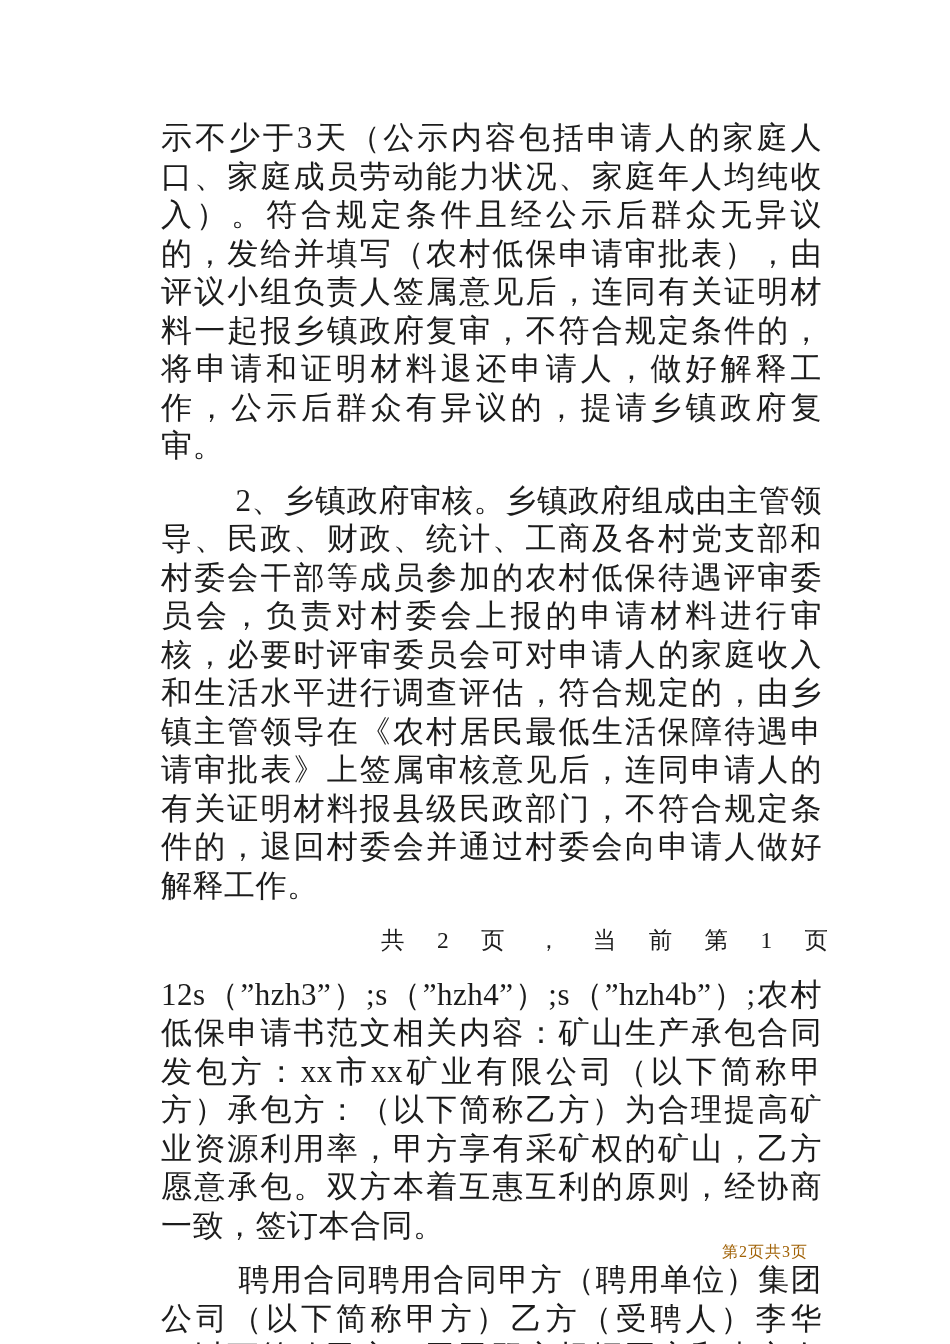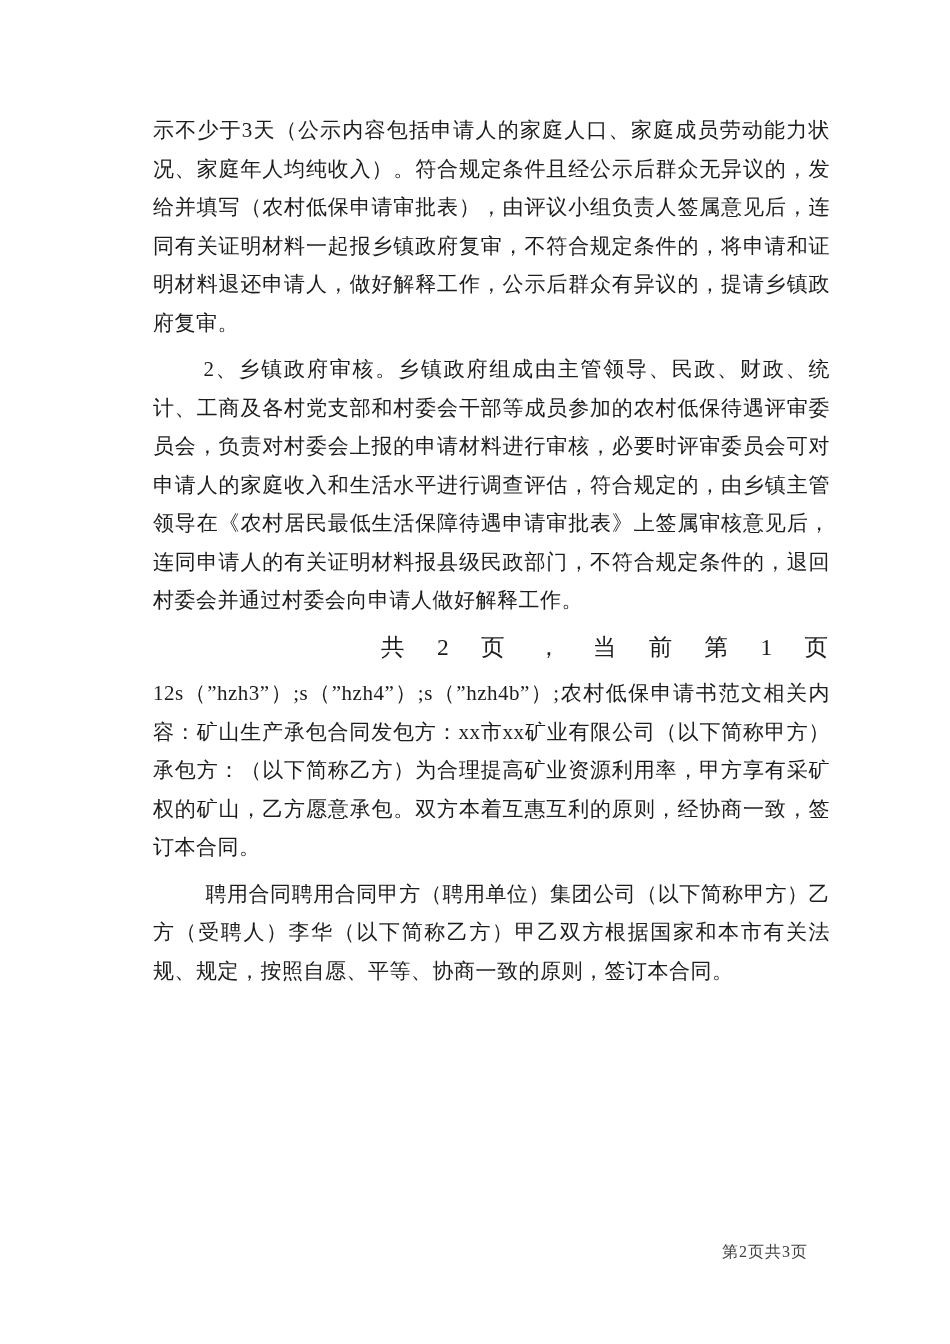--- a/index.html
+++ b/index.html
@@ -16,22 +16,22 @@
     font-family: "Liberation Serif", "DejaVu Serif", serif;
     color: #1c1c1c;
   }
   .content {
     position: absolute;
     left: 145px;
     top: 103px;
     width: 693px;
   }
   .para {
-    margin: 8px;
-    font-size: 21px;
+    margin: 16px;
+    font-size: 31px;
     line-height: 38.5px;
     text-align: justify;
     text-justify: inter-character;
     letter-spacing: 0.5px;
     word-break: break-all;
   }
   .para.indent-2 { text-indent: 2.4em; }
   .para.indent-25 { text-indent: 2.5em; }
   .spread-line {
     display: flex;
@@ -40,21 +40,21 @@
     width: 447px;
     font-size: 23.5px;
     line-height: 38.5px;
   }
   .footer {
     position: absolute;
     top: 1242px;
     right: 142px;
     font-size: 16px;
     letter-spacing: 1px;
-    color: #404040;
+    color: #a16207;
     text-align: center;
   }
 </style>
 </head>
 <body>
 
 <div class="page">
   <div class="content">
 
     <p class="para">示不少于3天（公示内容包括申请人的家庭人口、家庭成员劳动能力状况、家庭年人均纯收入）。符合规定条件且经公示后群众无异议的，发给并填写（农村低保申请审批表），由评议小组负责人签属意见后，连同有关证明材料一起报乡镇政府复审，不符合规定条件的，将申请和证明材料退还申请人，做好解释工作，公示后群众有异议的，提请乡镇政府复审。</p>

